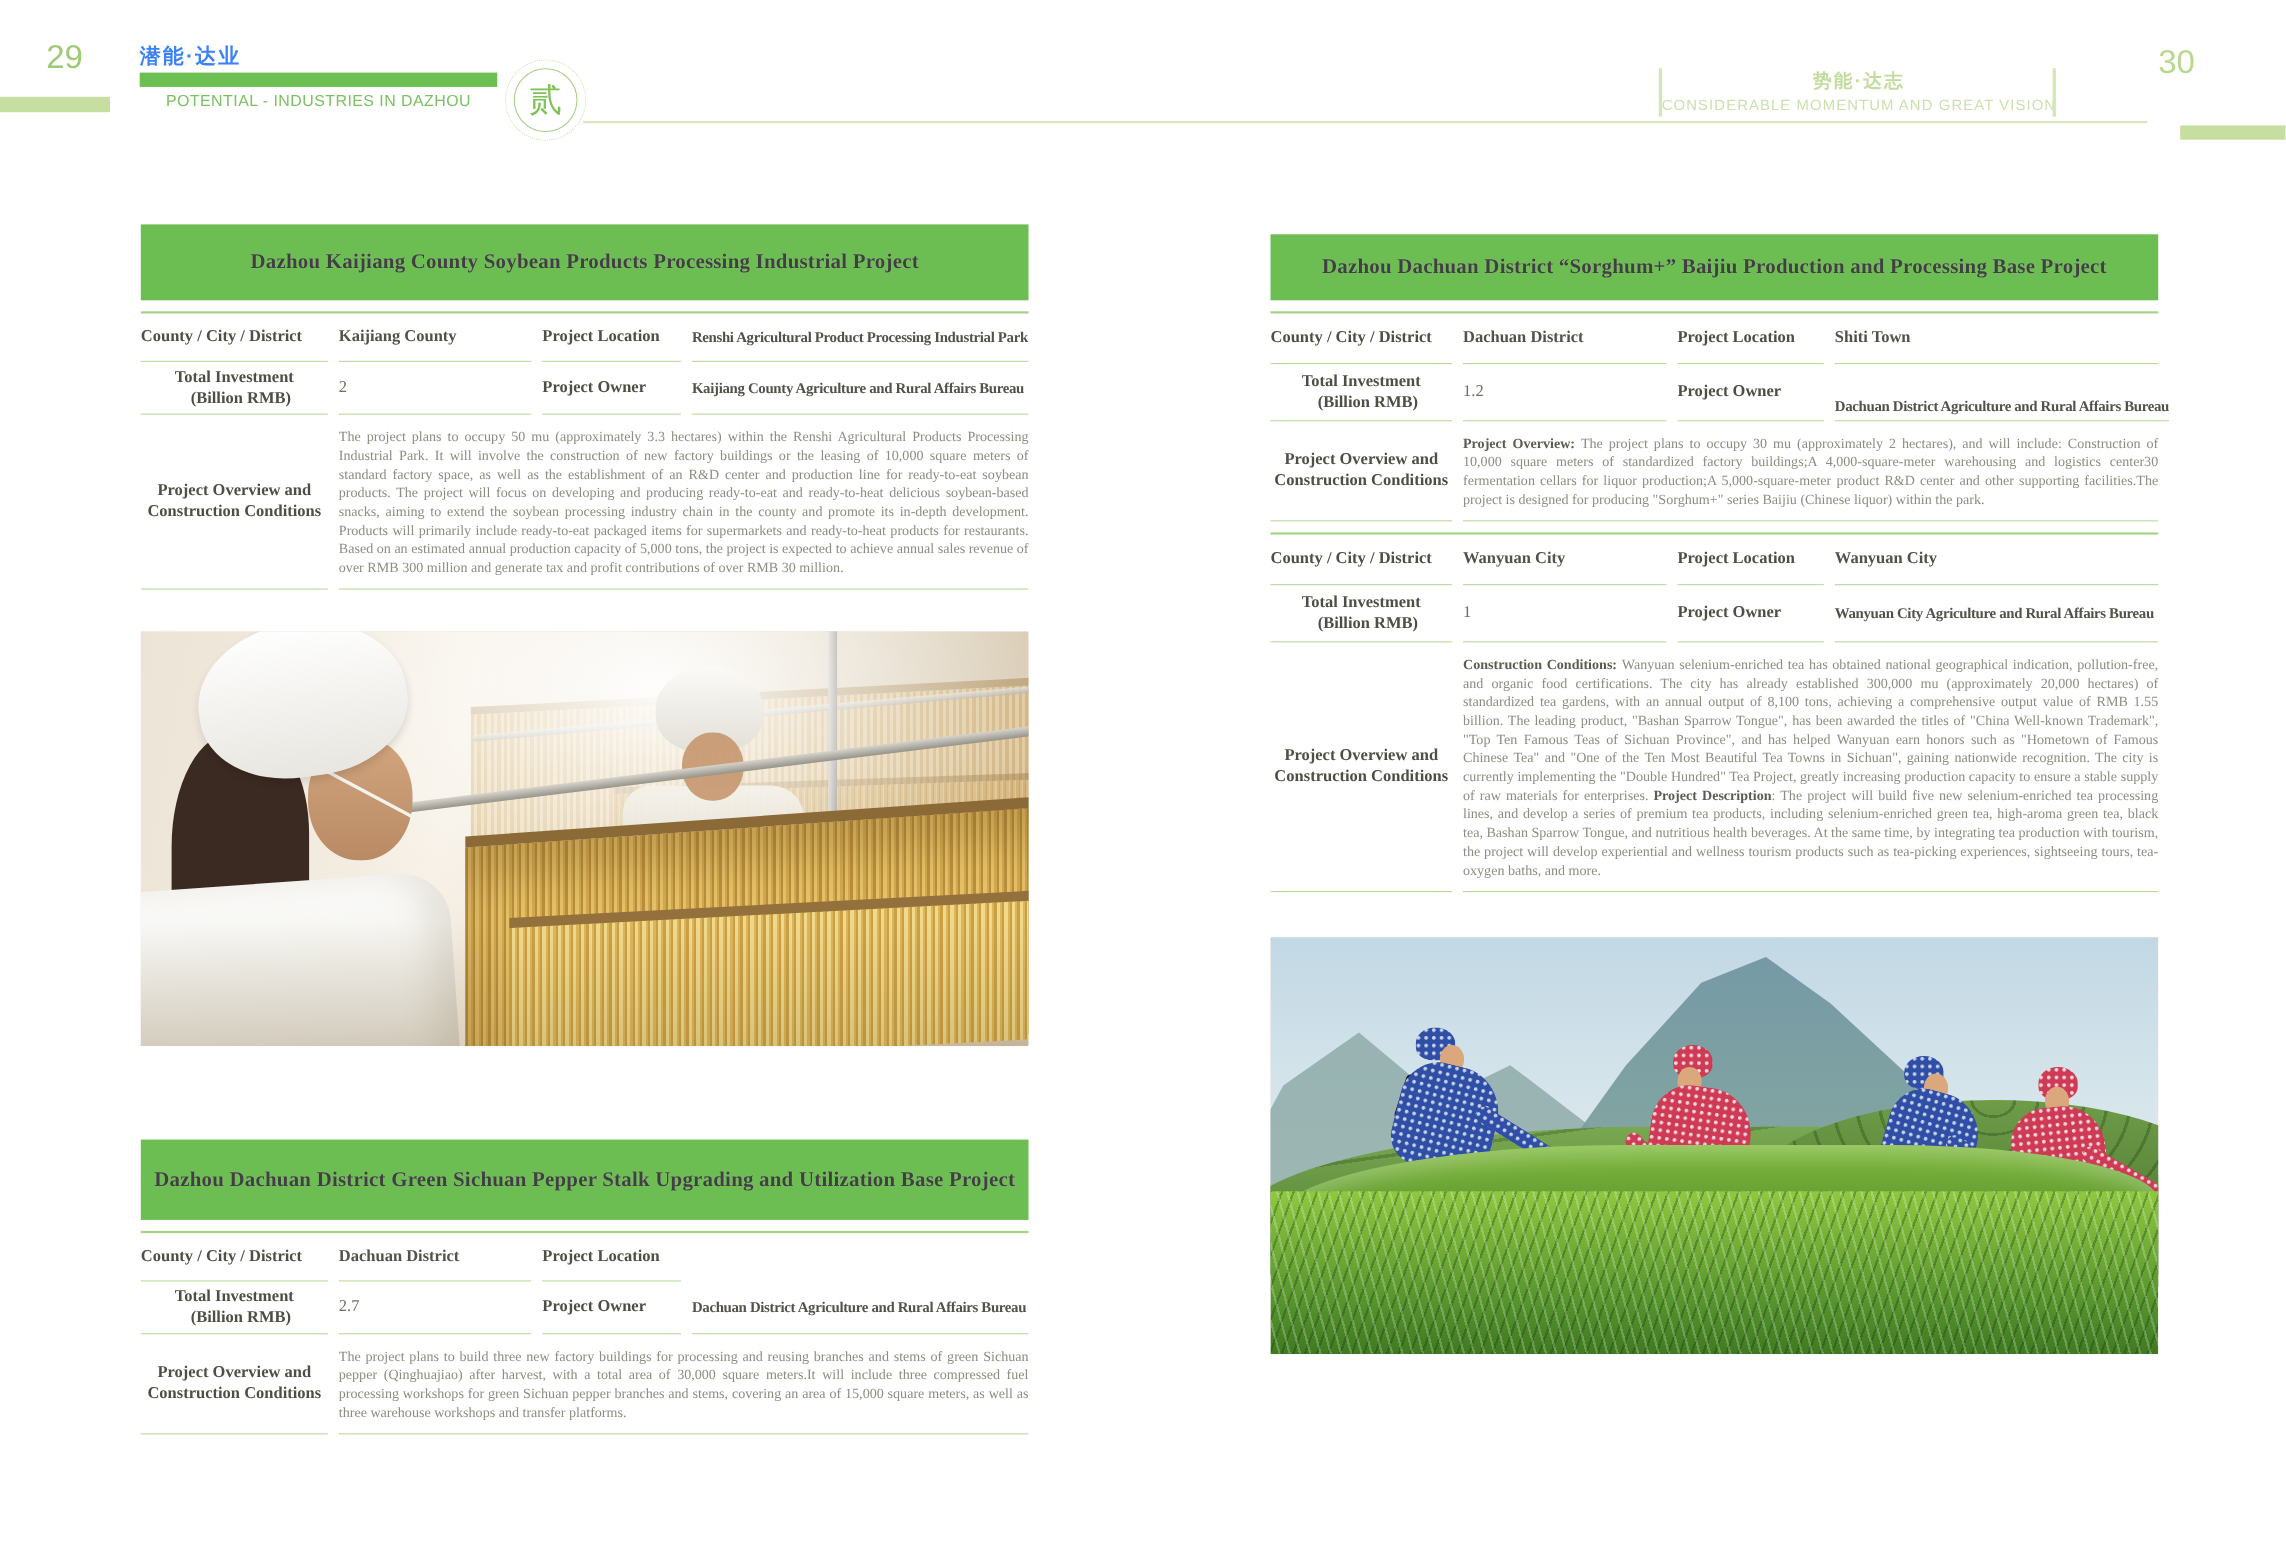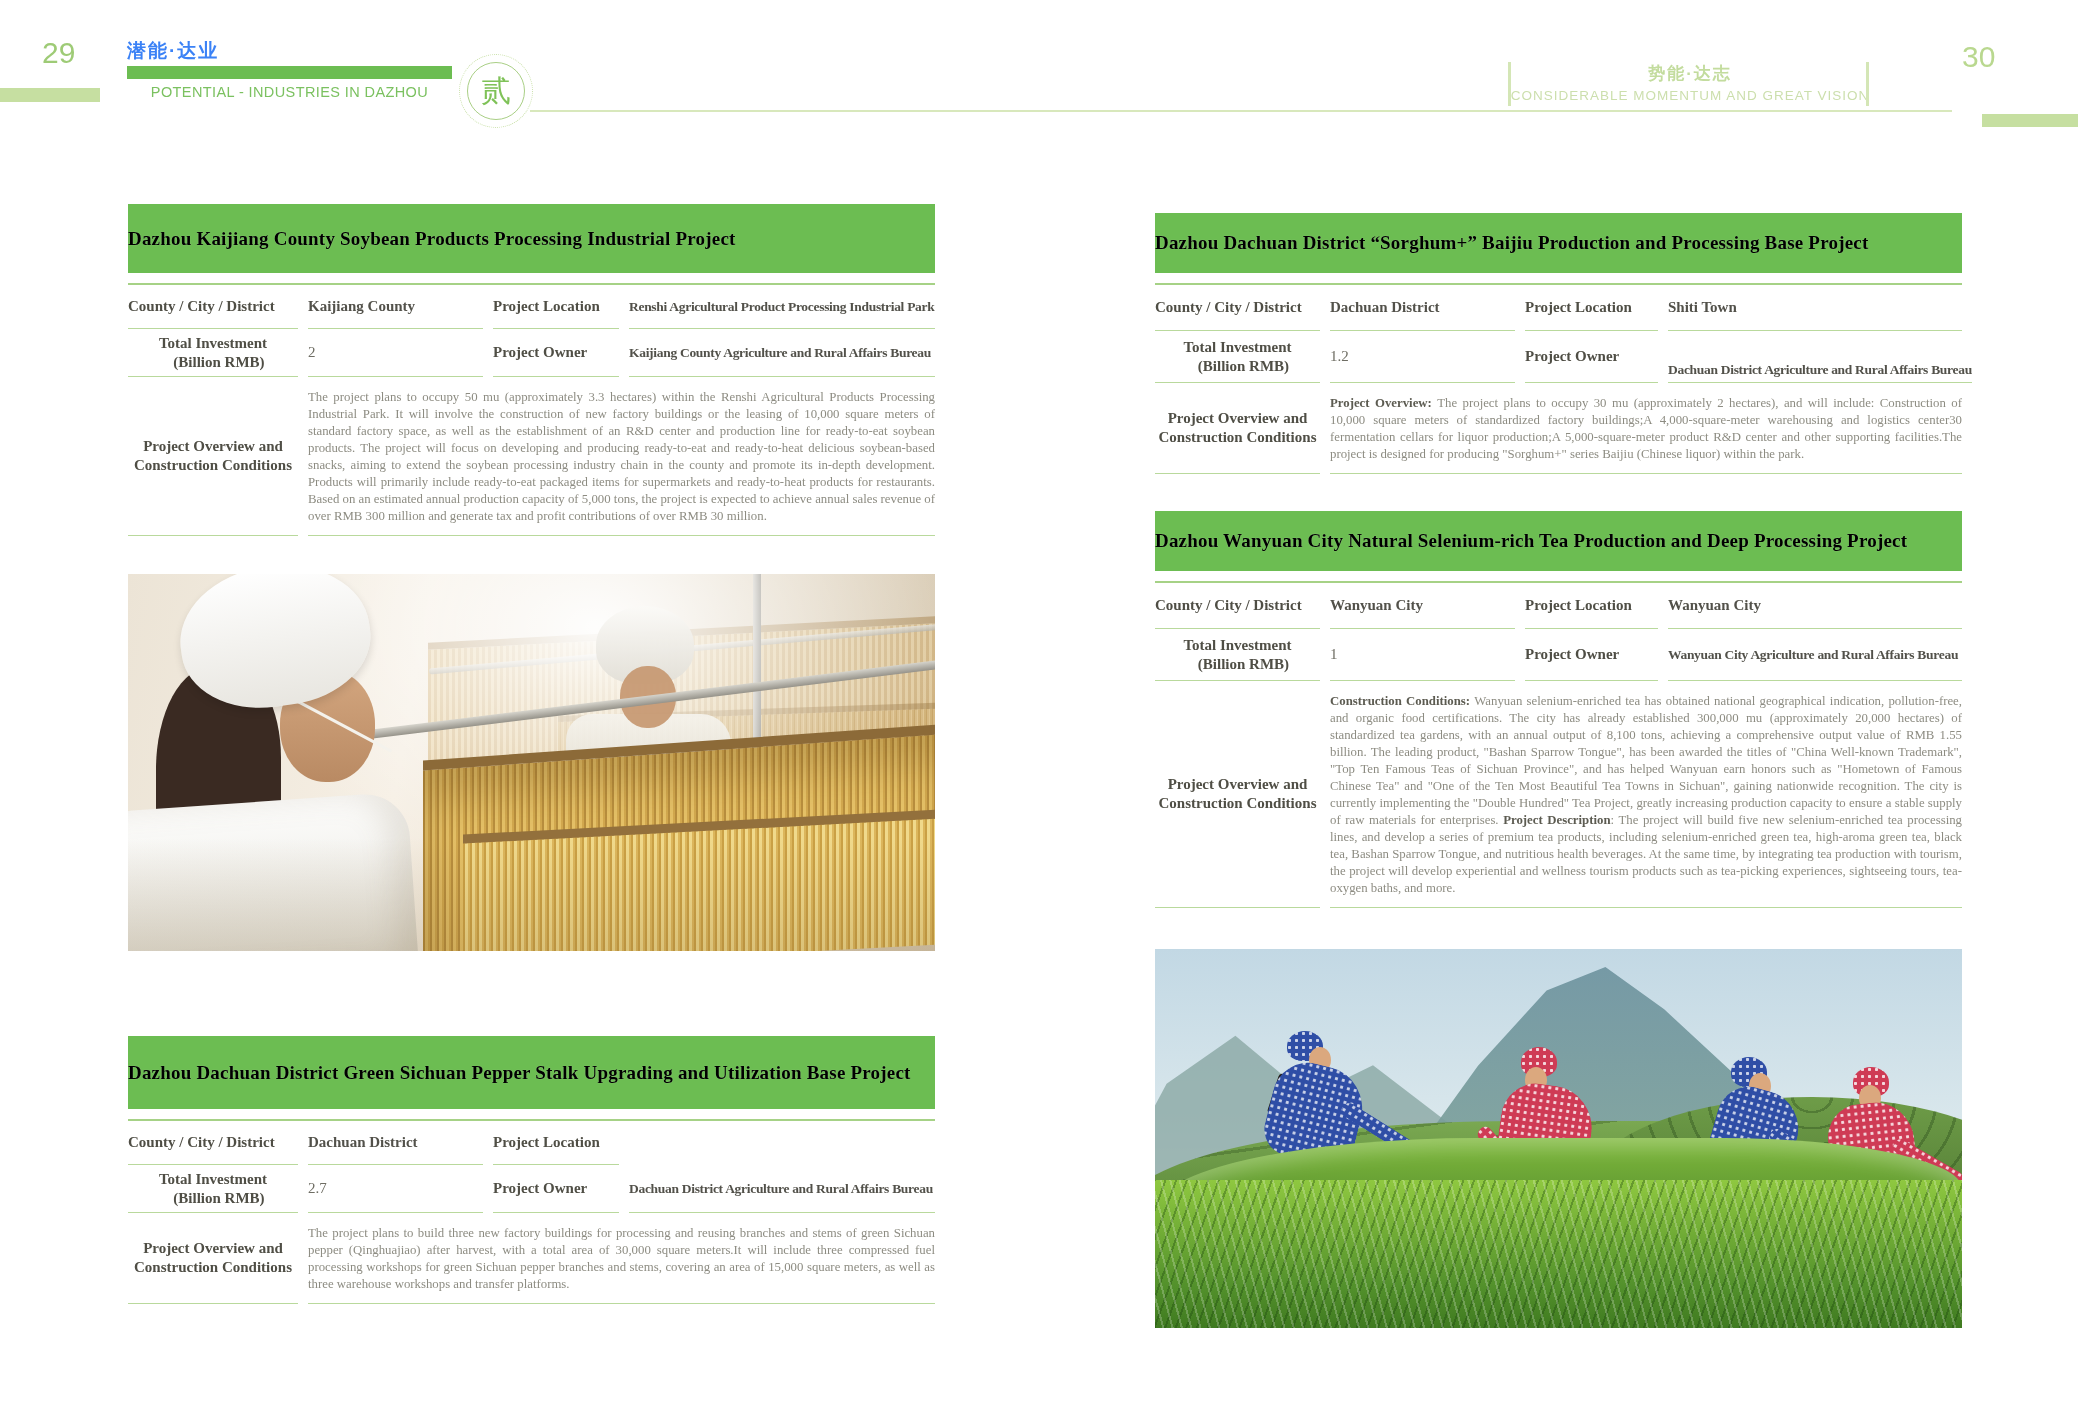--- a/index.html
+++ b/index.html
@@ -44,21 +44,21 @@
     position:absolute; left:1455px; top:88px; width:470px; text-align:center;
     font-family:"Liberation Sans","DejaVu Sans",sans-serif; font-size:13.5px; font-weight:500;
     color:#ccdfad; letter-spacing:1px;
   }
   
   .col { position:absolute; width:807px; }
   #col-left  { left:128px;  top:204px; }
   #col-right { left:1155px; top:213px; }
   
   .proj-header {
-    background:#6cbd52; color:#000000; display:flex; align-items:center; justify-content:flex-start;
+    background:#6cbd52; color:#404040; display:flex; align-items:center; justify-content:center;
   }
   .ph-tall { height:69px; } .ph-mid { height:60px; } .ph-short { height:73px; }
   .proj-title { font-weight:bold; font-size:19px; white-space:nowrap; letter-spacing:0.2px;
     text-shadow:0 0 1px rgba(255,255,255,.4); }
   .tbl { margin-top:10px; border-top:2.5px solid #a6d286; }
   .row { display:grid; column-gap:10px; }
   #col-left  .row { grid-template-columns:170px 175px 126px 1fr; }
   #col-right .row { grid-template-columns:165px 185px 133px 1fr; }
   .row > div { border-bottom:1.5px solid #b9d99c; display:flex; align-items:center; }
   .r1 { min-height:44px; } .r2 { min-height:48px; }
@@ -268,23 +268,20 @@
       </div>
       <div class="row ov">
         <div class="lbl two-line">
           <span>Project Overview and</span>
           <span>Construction Conditions</span>
         </div>
         <div class="body"><b>Project Overview: </b><span>The project plans to occupy 30 mu (approximately 2 hectares), and will include: Construction of 10,000 square meters of standardized factory buildings;A 4,000-square-meter warehousing and logistics center30 fermentation cellars for liquor production;A 5,000-square-meter product R&amp;D center and other supporting facilities.The project is designed for producing "Sorghum+" series Baijiu (Chinese liquor) within the park.</span></div>
       </div>
     </div>
 
-    <div class="proj-header ph-mid" style="margin-top:37px">
-      <div class="proj-title">Dazhou Wanyuan City Natural Selenium-rich Tea Production and Deep Processing Project</div>
-    </div>
     <div class="tbl">
       <div class="row r1">
         <div class="lbl">County / City / District</div>
         <div class="val">Wanyuan City</div>
         <div class="lbl">Project Location</div>
         <div class="val">Wanyuan City</div>
       </div>
       <div class="row r2">
         <div class="lbl two-line">
           <span>Total Investment</span>

